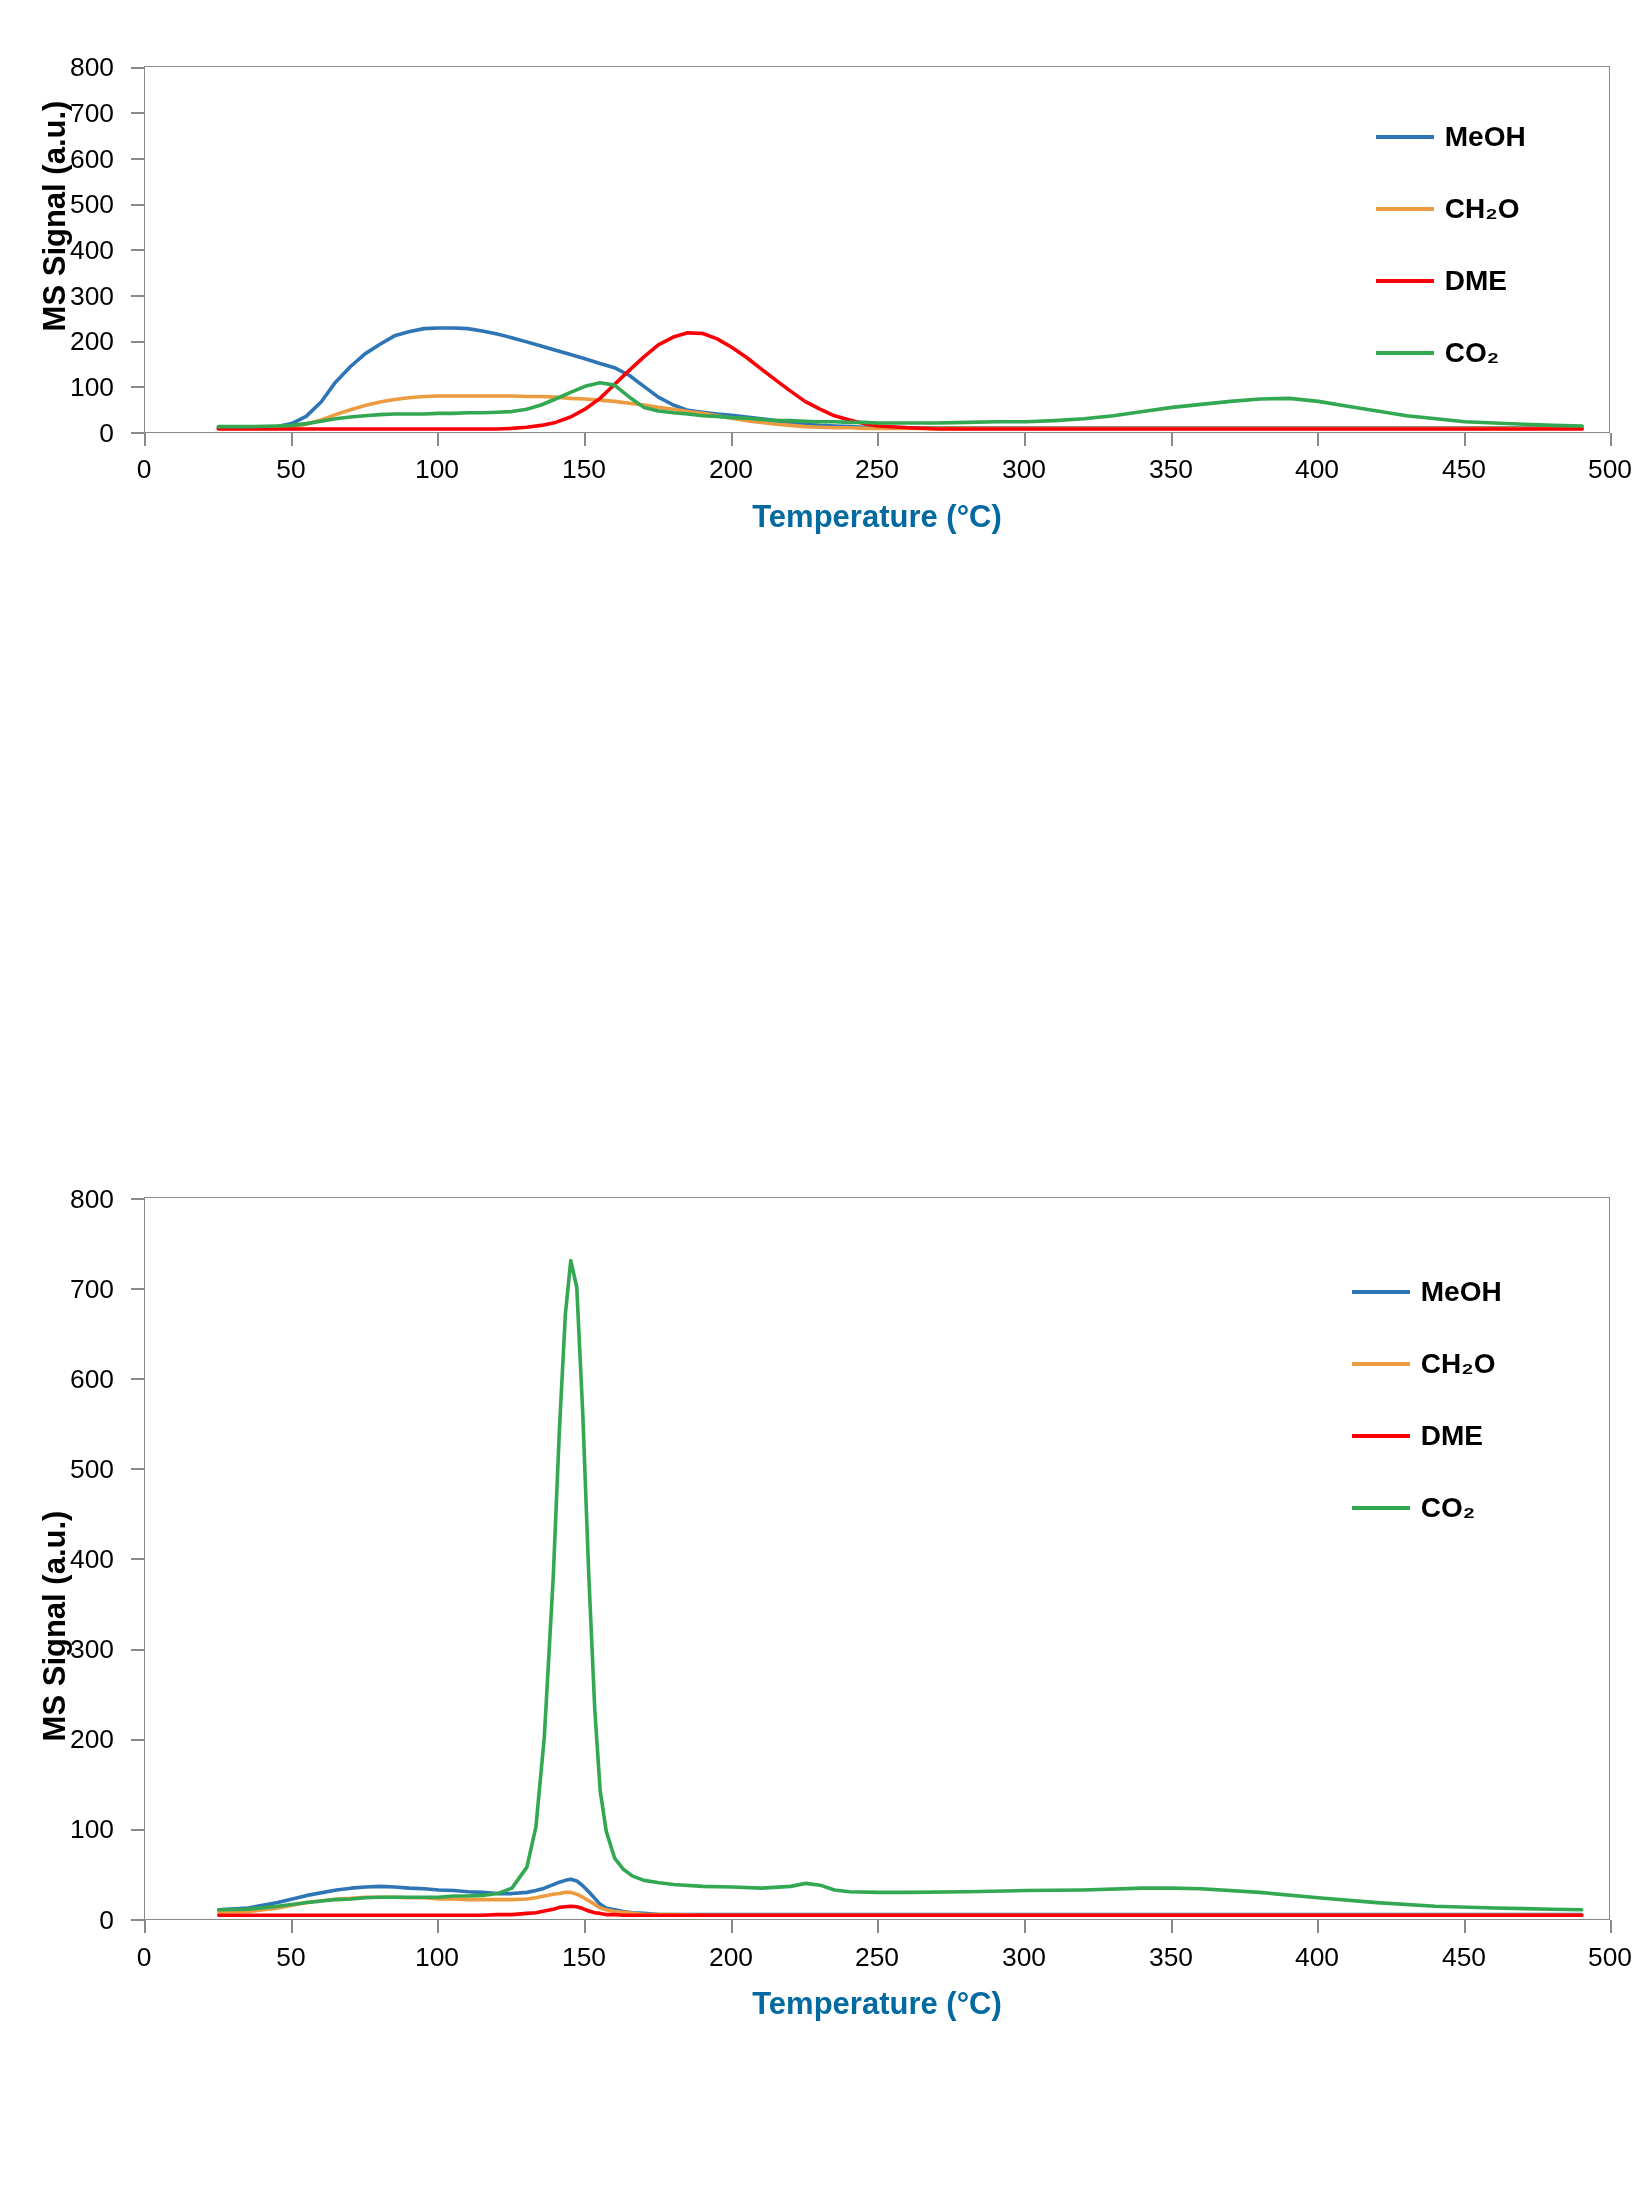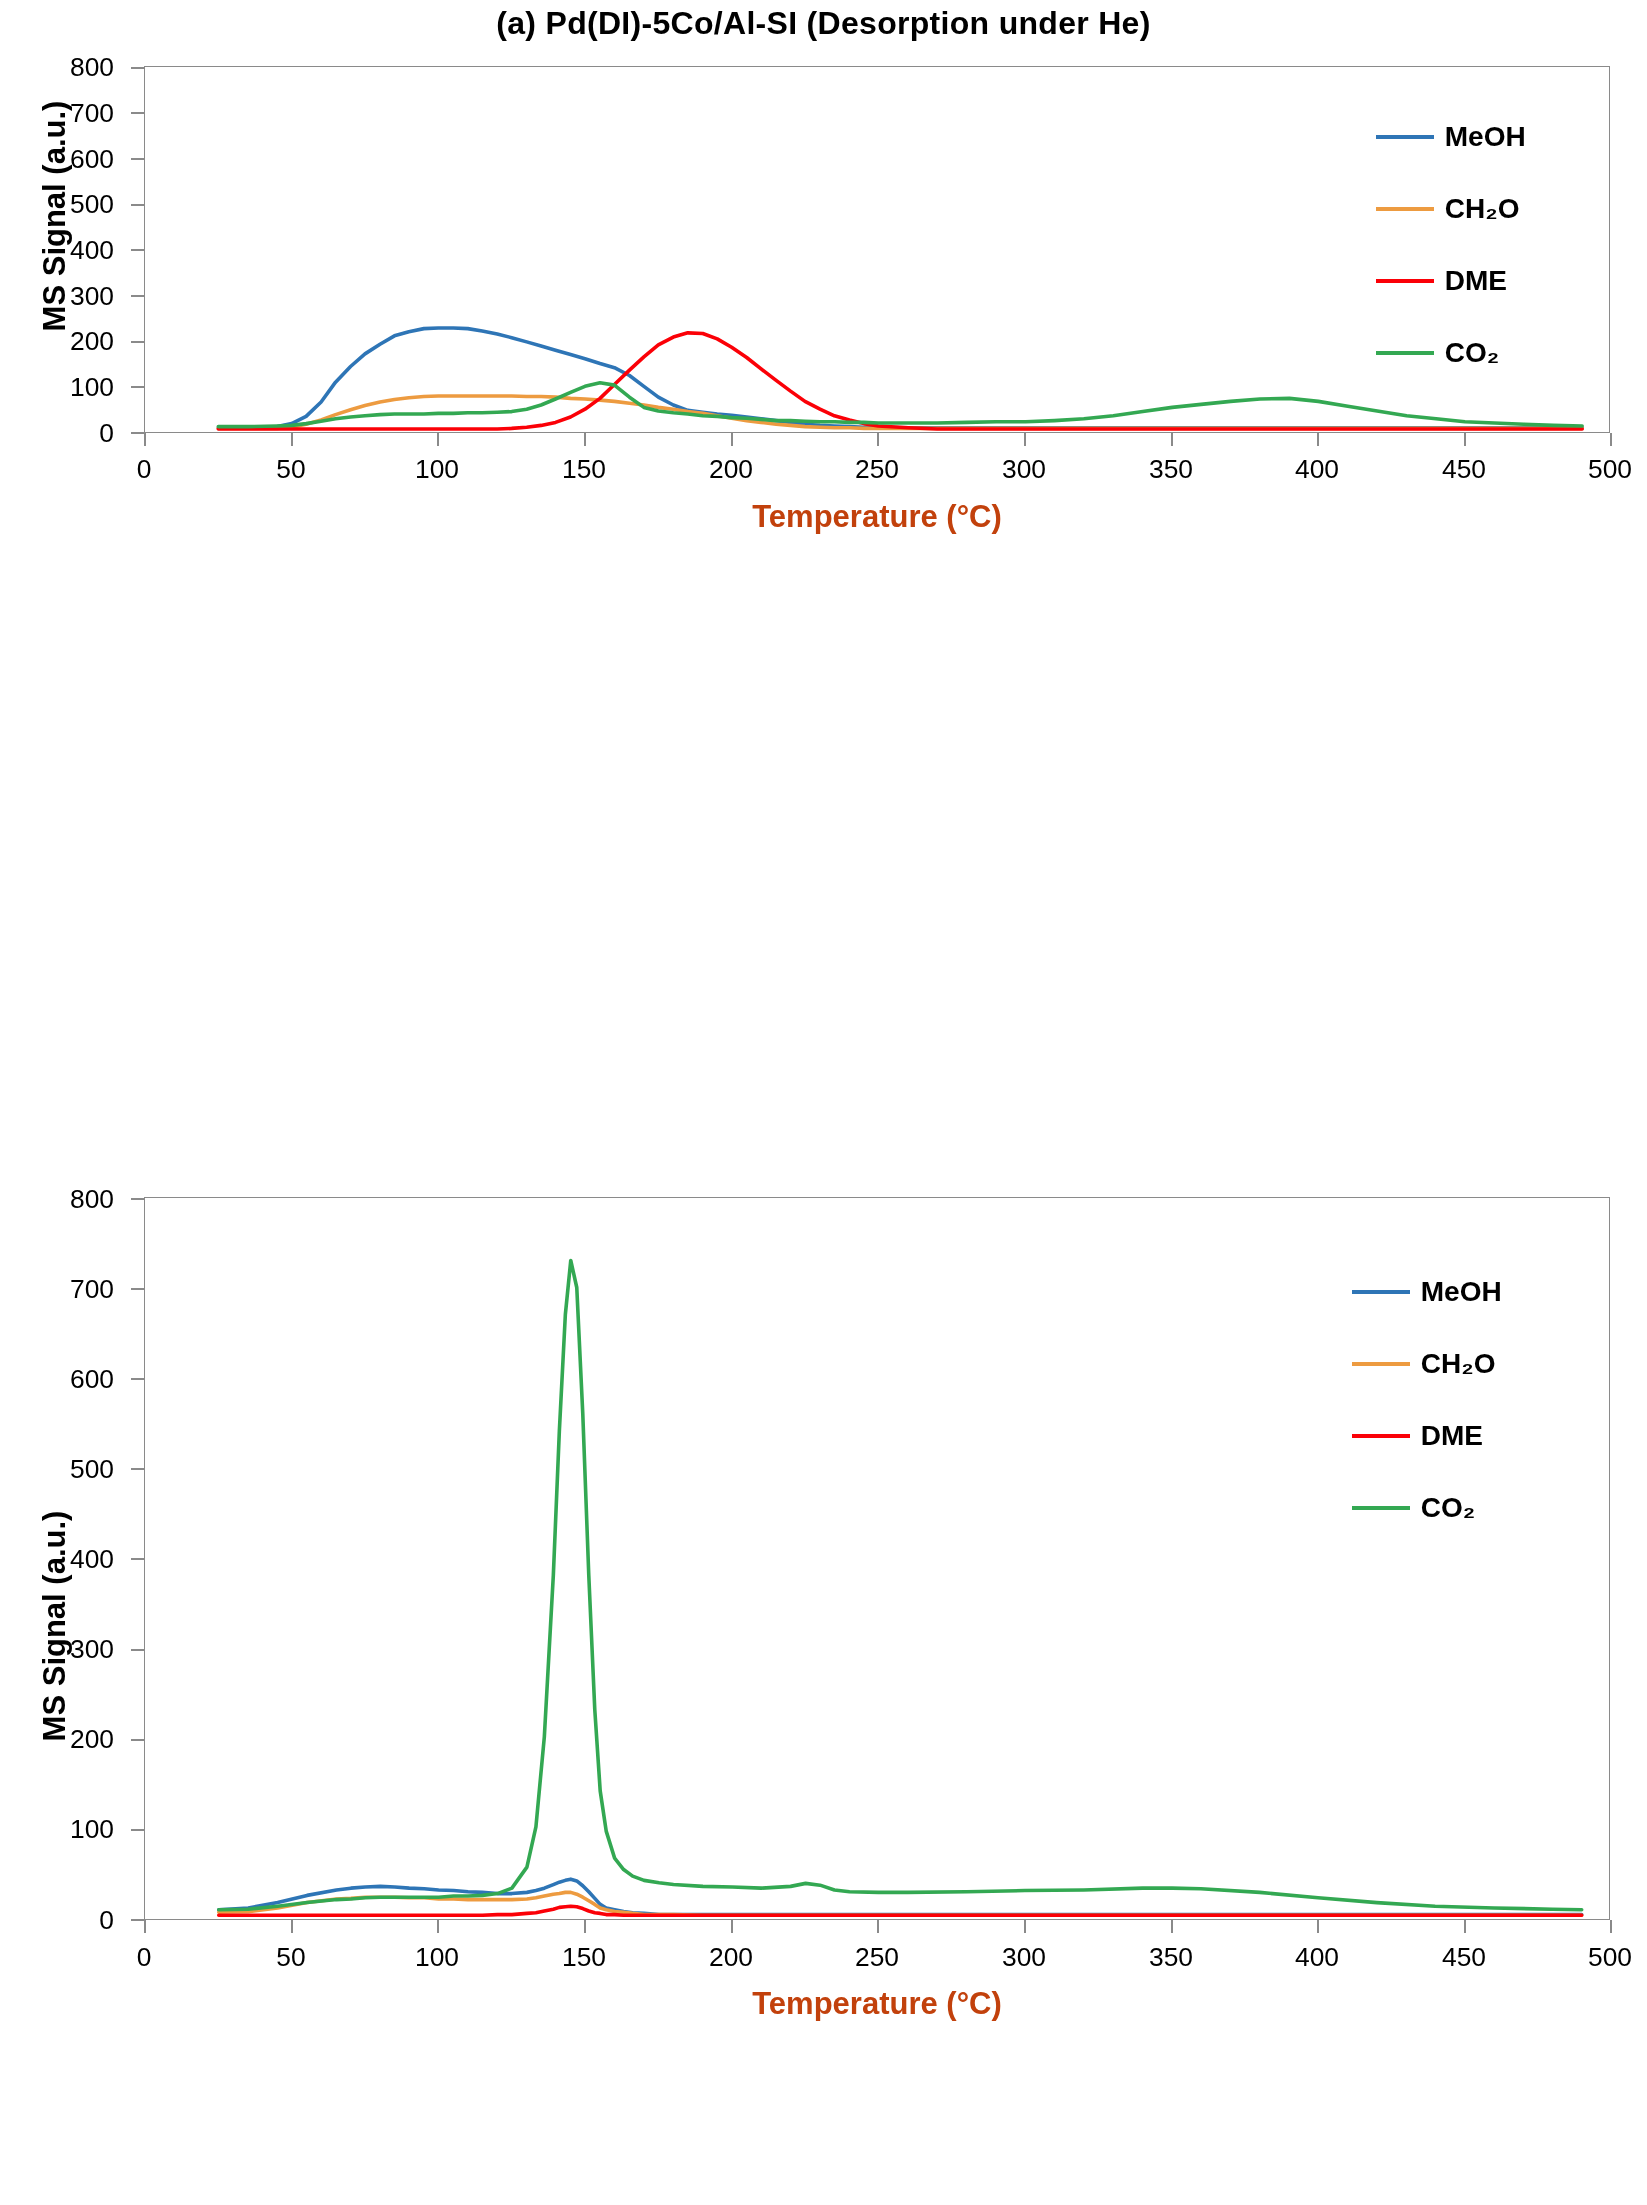--- a/index.html
+++ b/index.html
@@ -72,21 +72,21 @@
     font-size: 31px;
     font-weight: bold;
     color: #000;
     transform-origin: center center;
     white-space: nowrap;
   }
   .xlabel {
     position: absolute;
     font-size: 31px;
     font-weight: bold;
-    color: #c2410c;
+    color: #0369a1;
     text-align: center;
     white-space: nowrap;
   }
 
   .legend {
     position: absolute;
   }
   .legend-row {
     display: flex;
     align-items: center;
@@ -105,21 +105,20 @@
     white-space: nowrap;
   }
 
   svg { display: block; }
   .series-path { fill: none; stroke-width: 6; stroke-linejoin: round; stroke-linecap: round; }
 </style>
 </head>
 <body>
 
 <div class="panel a">
-  <div class="chart-title">(a)   Pd(DI)-5Co/Al-SI (Desorption under He)</div>
 
   <div class="ylabel" style="left:-71px; top:198px; width:252px; text-align:center; transform:rotate(-90deg);">MS Signal (a.u.)</div>
 
   <div class="ytick-label" style="left:36px; width:78px; top:67px;">800</div>
   <div class="ytick-label" style="left:36px; width:78px; top:113px;">700</div>
   <div class="ytick-label" style="left:36px; width:78px; top:159px;">600</div>
   <div class="ytick-label" style="left:36px; width:78px; top:204px;">500</div>
   <div class="ytick-label" style="left:36px; width:78px; top:250px;">400</div>
   <div class="ytick-label" style="left:36px; width:78px; top:296px;">300</div>
   <div class="ytick-label" style="left:36px; width:78px; top:341px;">200</div>

